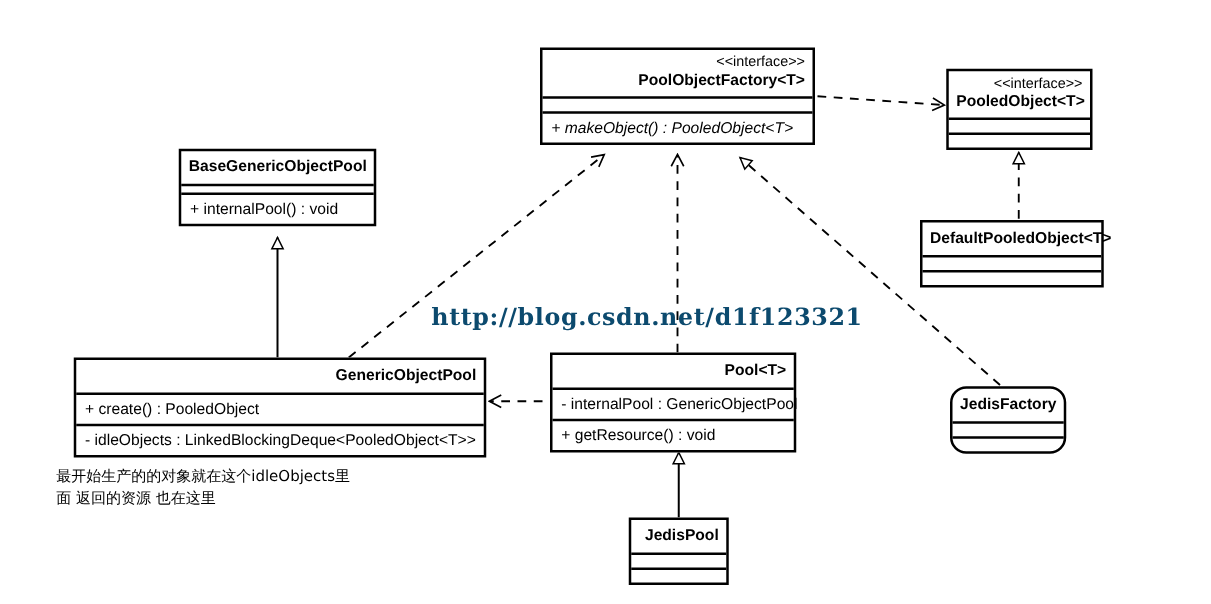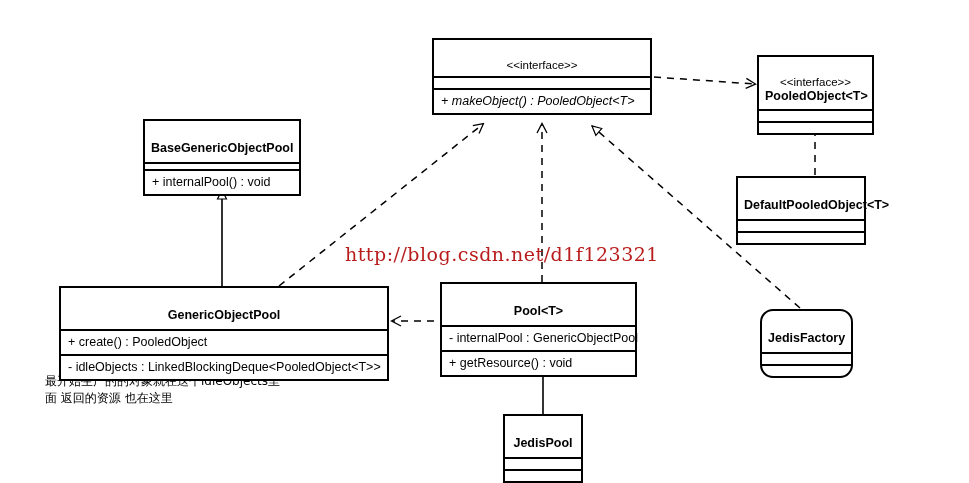--- a/index.html
+++ b/index.html
@@ -25,24 +25,23 @@
   }
   .uml-box {
     position: absolute;
     box-sizing: border-box;
     border: 2px solid #000000;
     background: #ffffff;
     z-index: 5;
   }
   .uml-header {
     box-sizing: border-box;
-    text-align: center;
+    text-align: right;
     padding: 3px 6px 4px 6px;
     line-height: 1.25;
-    margin-top: 15px;
   }
   .stereotype {
     display: block;
     font-size: 11.5px;
     font-weight: normal;
     color: #000;
   }
   .cls-name {
     display: block;
     font-size: 12.5px;
@@ -72,24 +71,25 @@
     color: #000;
     line-height: 1.45;
     white-space: pre-line;
     font-family: "DejaVu Sans", sans-serif;
     z-index: 4;
   }
   .watermark {
     position: absolute;
     font-family: "DejaVu Serif", serif;
     font-size: 19px;
-    color: #b91c1c;
+    color: #0c4a6e;
     letter-spacing: 0.5px;
     white-space: nowrap;
     z-index: 1;
+    font-weight: bold;
   }
 </style>
 </head>
 <body>
 
 <div id="canvas">
 
   <svg class="edges" viewBox="0 0 969 483">
     <defs>
       <marker id="hollowTri" markerWidth="12" markerHeight="12" refX="10" refY="6" orient="auto" markerUnits="userSpaceOnUse">
@@ -131,35 +131,36 @@
     <g>
       <line x1="543" y1="414" x2="543" y2="362" stroke="#000000" stroke-width="1.6" marker-end="url(#hollowTri)"></line>
     </g>
   </svg>
 
   <div class="watermark" style="left:345px; top:243px;">http://blog.csdn.net/d1f123321</div>
 
   <div class="uml-box" style="left:432px; top:38px; width:220px;">
     <div class="uml-header">
       <span class="stereotype">&lt;&lt;interface&gt;&gt;</span>
+      <span class="cls-name">PoolObjectFactory&lt;T&gt;</span>
     </div>
     <div class="uml-compartment empty"></div>
     <div class="uml-compartment italic">+ makeObject() : PooledObject&lt;T&gt;</div>
   </div>
 
   <div class="uml-box" style="left:757px; top:55px; width:117px;">
     <div class="uml-header">
       <span class="stereotype">&lt;&lt;interface&gt;&gt;</span>
       <span class="cls-name">PooledObject&lt;T&gt;</span>
     </div>
     <div class="uml-compartment empty"></div>
     <div class="uml-compartment empty"></div>
   </div>
 
-  <div class="uml-box" style="left:736px; top:176px; width:130px;">
+  <div class="uml-box" style="left:736px; top:176px; width:147px;">
     <div class="uml-header" style="padding-top:5px; padding-bottom:5px;">
       <span class="cls-name">DefaultPooledObject&lt;T&gt;</span>
     </div>
     <div class="uml-compartment empty"></div>
     <div class="uml-compartment empty"></div>
   </div>
 
   <div class="uml-box" style="left:143px; top:119px; width:158px;">
     <div class="uml-header" style="padding-top:5px; padding-bottom:5px;">
       <span class="cls-name">BaseGenericObjectPool</span>

